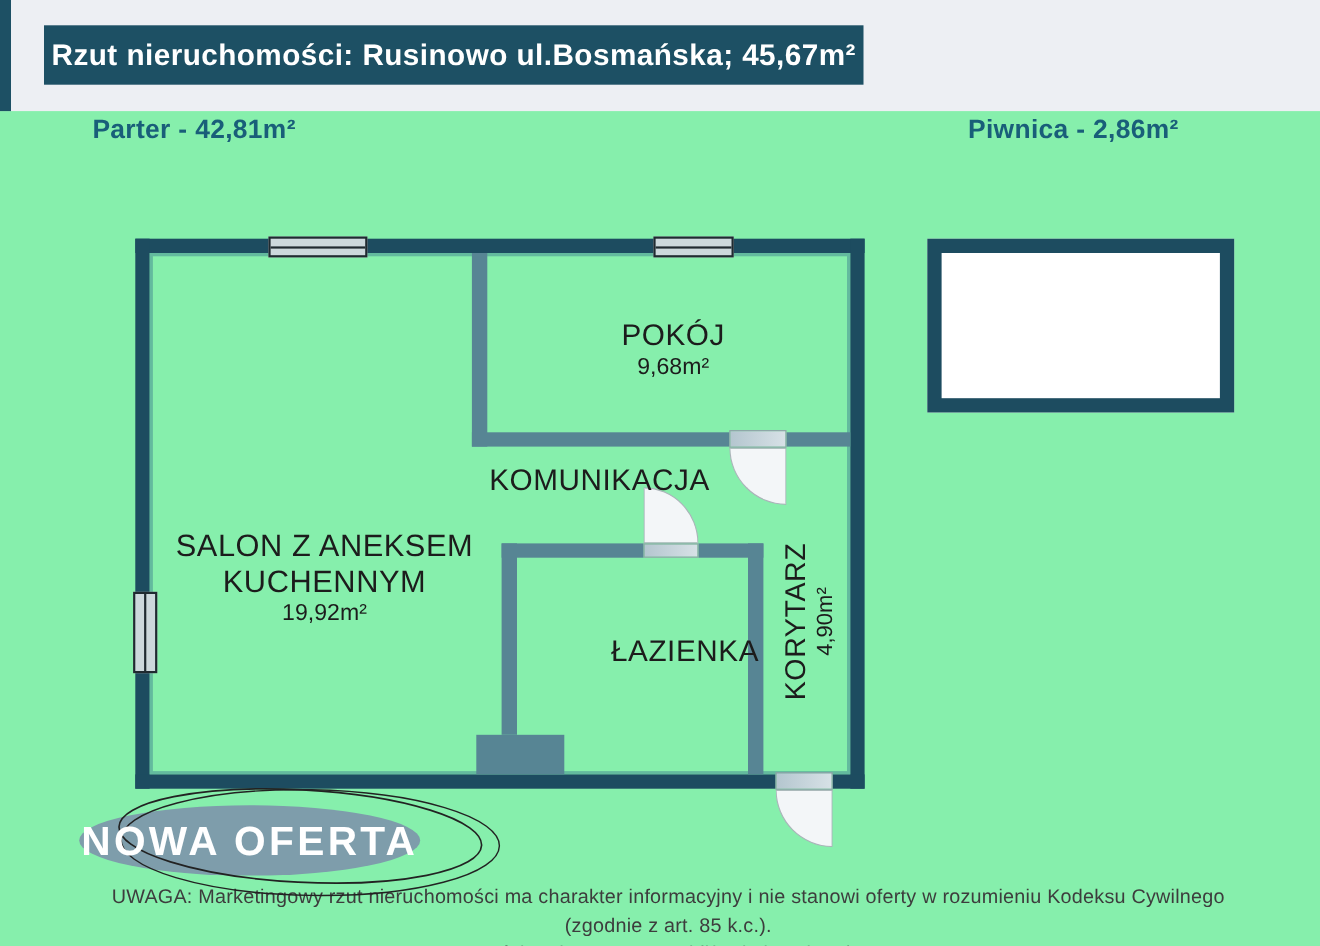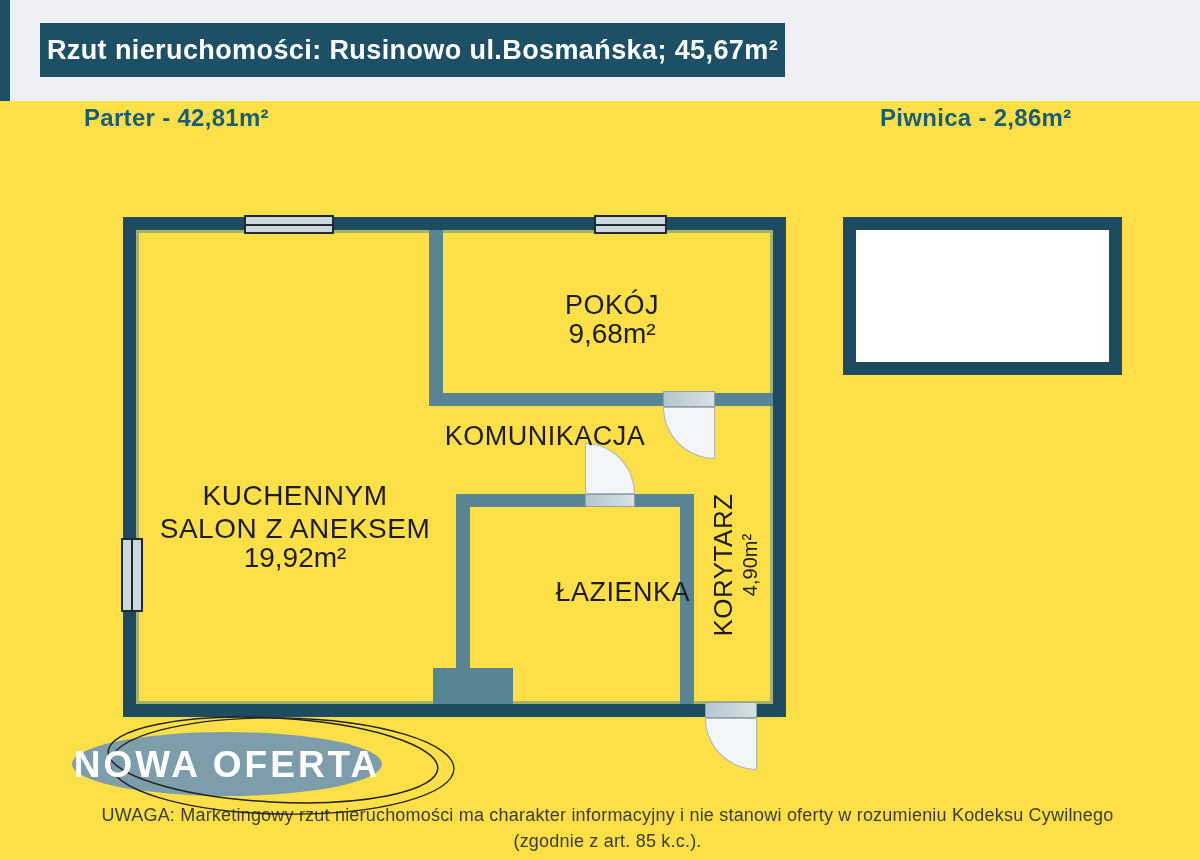--- a/index.html
+++ b/index.html
@@ -1,18 +1,18 @@
 <!DOCTYPE html>
 <html><head>
 <meta charset="utf-8">
 <style>
   html,body{margin:0;padding:0;background:#ffffff;}
   #canvas{
     position:relative;width:1200px;height:860px;overflow:hidden;
-    background:#fde047;font-family:"Liberation Sans",sans-serif;
+    background:#86efac;font-family:"Liberation Sans",sans-serif;
   }
   .abs{position:absolute;}
   
   #top-band{left:0;top:0;width:1200px;height:101px;background:#edeff3;}
   #corner-strip{left:0;top:0;width:10px;height:101px;background:#1d5064;}
   
   #header-bar{
     left:40px;top:23px;width:745px;height:54px;background:#1d5064;
     display:flex;align-items:center;justify-content:center;
   }
@@ -44,21 +44,21 @@
   }
   .door-swing{
     background:#f3f6f8;border:1.5px solid #aab3b9;box-sizing:border-box;
   }
   #door-pokoj-swing{border-bottom-left-radius:100% 100%;}
   #door-lazienka-swing{border-top-right-radius:100% 100%;}
   #door-entrance-swing{border-bottom-left-radius:100% 100%;}
   
   .room-label{color:#1c1c1c;text-align:center;}
   .room-name{font-size:28px;line-height:33px;letter-spacing:.5px;white-space:nowrap;}
-  .room-area{font-size:28px;line-height:26px;white-space:nowrap;}
+  .room-area{font-size:21px;line-height:26px;white-space:nowrap;}
   #salon-label{left:145px;top:479px;width:300px;}
   #pokoj-label{left:512px;top:289px;width:200px;}
   #pokoj-label .room-name,#lazienka-label .room-name,#komunikacja-label .room-name{font-size:27px;line-height:32px;}
   #komunikacja-label{left:420px;top:420px;width:250px;}
   #lazienka-label{left:480px;top:576px;width:210px;text-align:right;}
   #korytarz-label{
     left:605px;top:534px;width:260px;height:62px;
     transform:rotate(-90deg);display:flex;flex-direction:column;justify-content:center;
   }
   #korytarz-label .room-name{font-size:26px;line-height:30px;}
@@ -120,22 +120,22 @@
     </div>
 
     <div class="abs door-swing" id="door-pokoj-swing" style="left:663px;top:407px;width:52px;height:52px;"></div>
     <div class="abs door-leaf" style="left:663px;top:391px;width:52px;height:16px;"></div>
     <div class="abs door-swing" id="door-lazienka-swing" style="left:585px;top:443px;width:50px;height:51px;"></div>
     <div class="abs door-leaf" style="left:585px;top:494px;width:50px;height:13px;"></div>
     <div class="abs door-swing" id="door-entrance-swing" style="left:705px;top:718px;width:52px;height:52px;"></div>
     <div class="abs door-leaf" style="left:705px;top:702px;width:52px;height:16px;"></div>
 
     <div class="abs room-label" id="salon-label">
+      <div class="room-name">SALON Z ANEKSEM</div>
       <div class="room-name">KUCHENNYM</div>
-      <div class="room-name">SALON Z ANEKSEM</div>
       <div class="room-area">19,92m²</div>
     </div>
     <div class="abs room-label" id="pokoj-label">
       <div class="room-name">POKÓJ</div>
       <div class="room-area">9,68m²</div>
     </div>
     <div class="abs room-label" id="komunikacja-label">
       <div class="room-name">KOMUNIKACJA</div>
     </div>
     <div class="abs room-label" id="lazienka-label">

